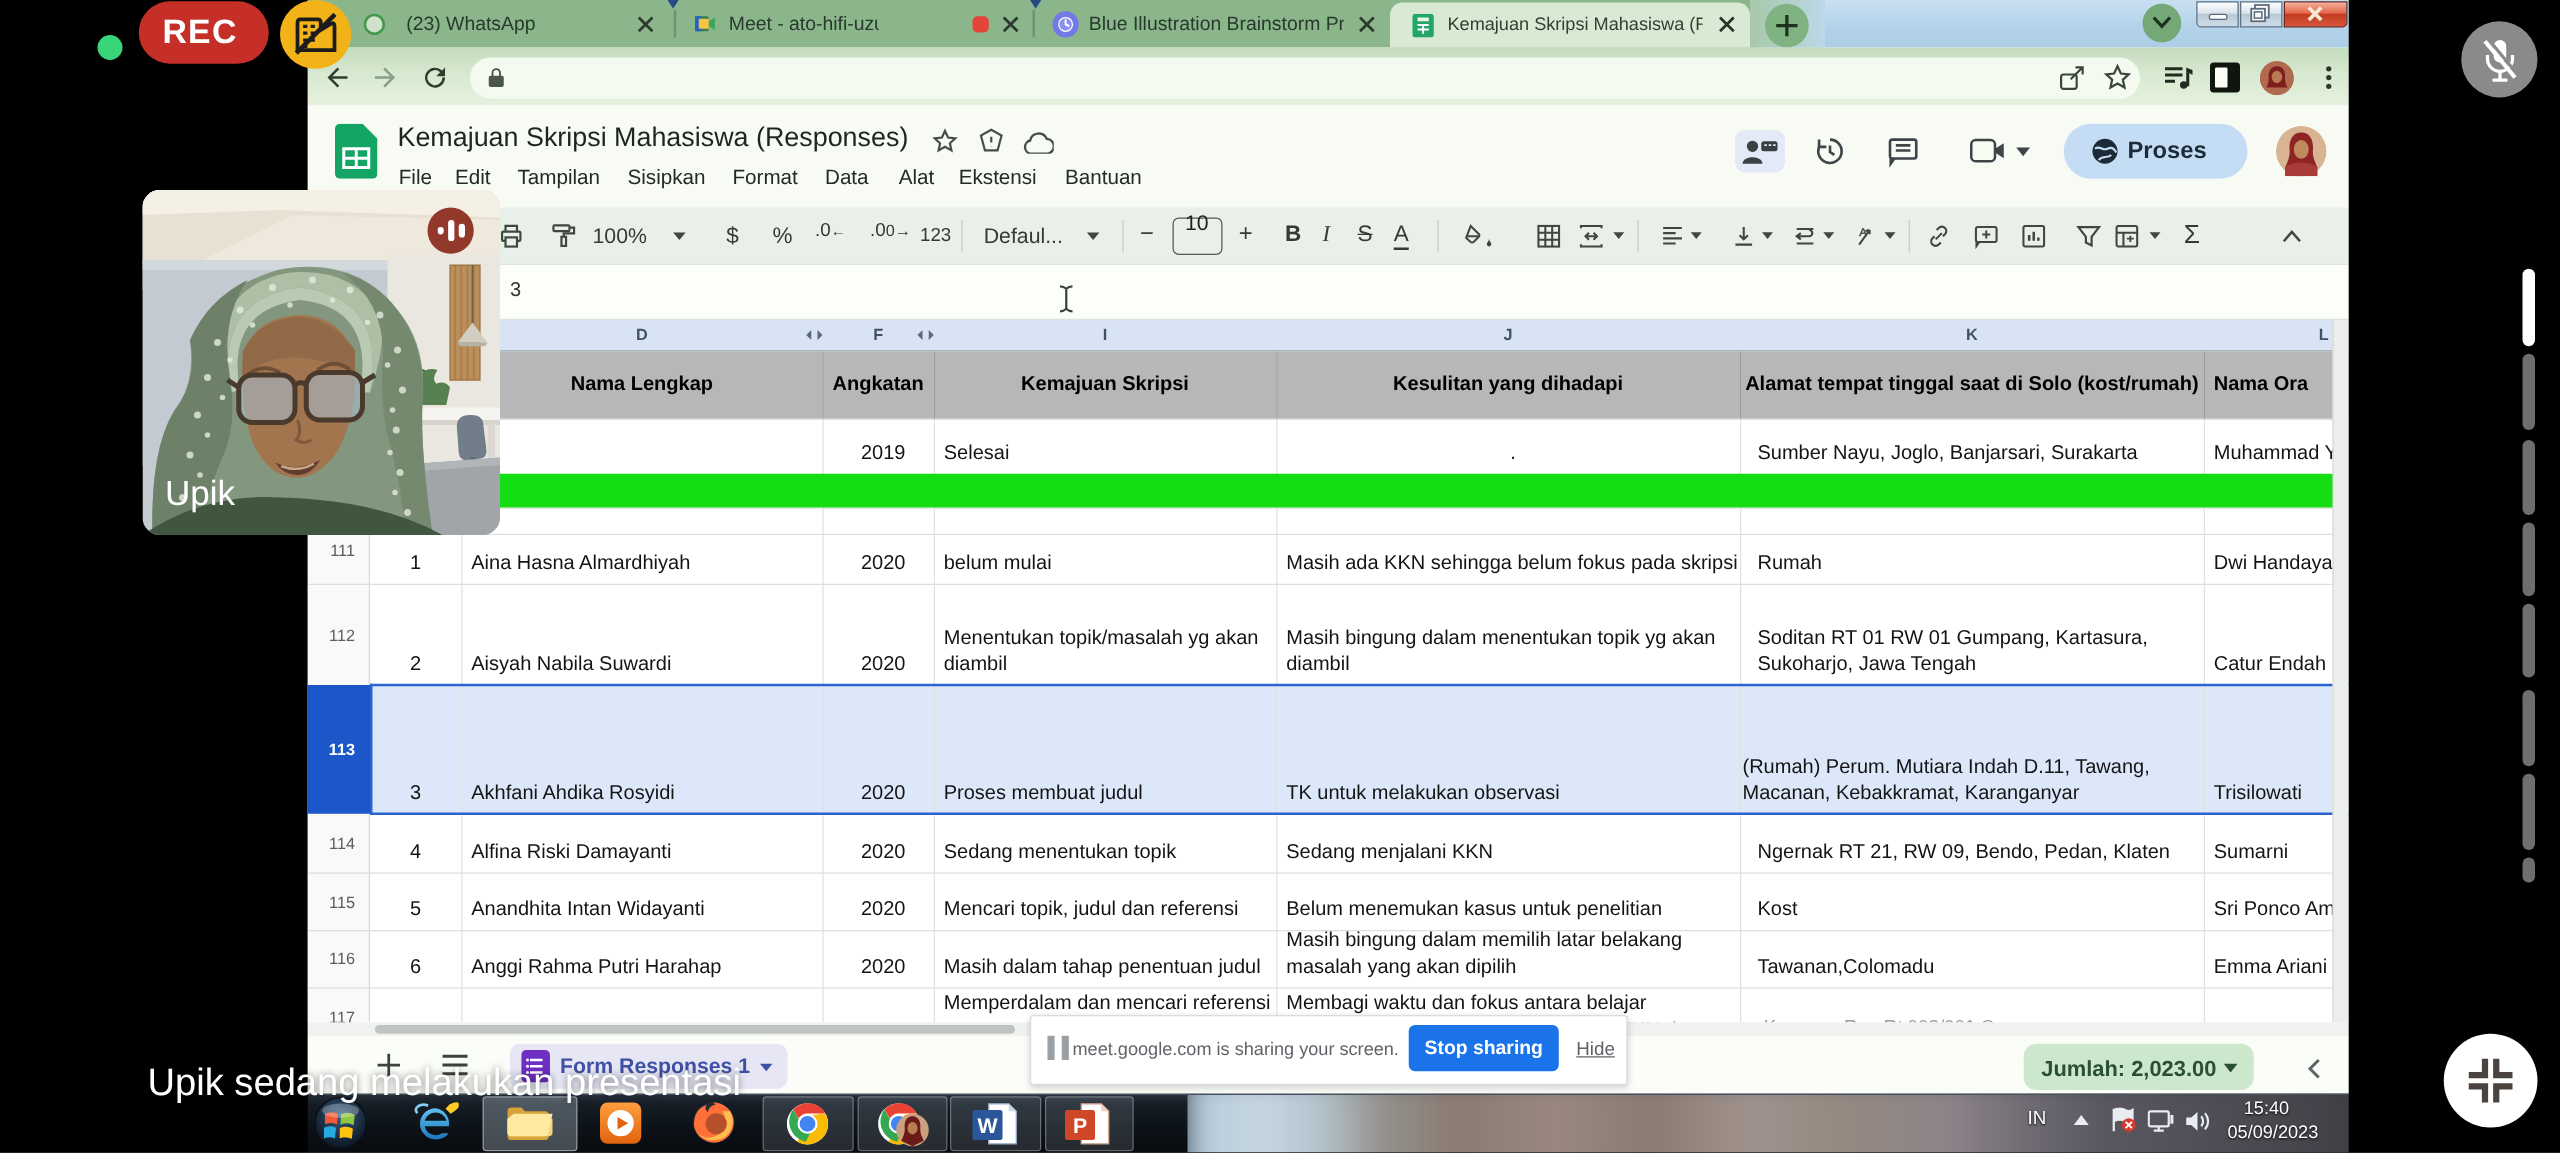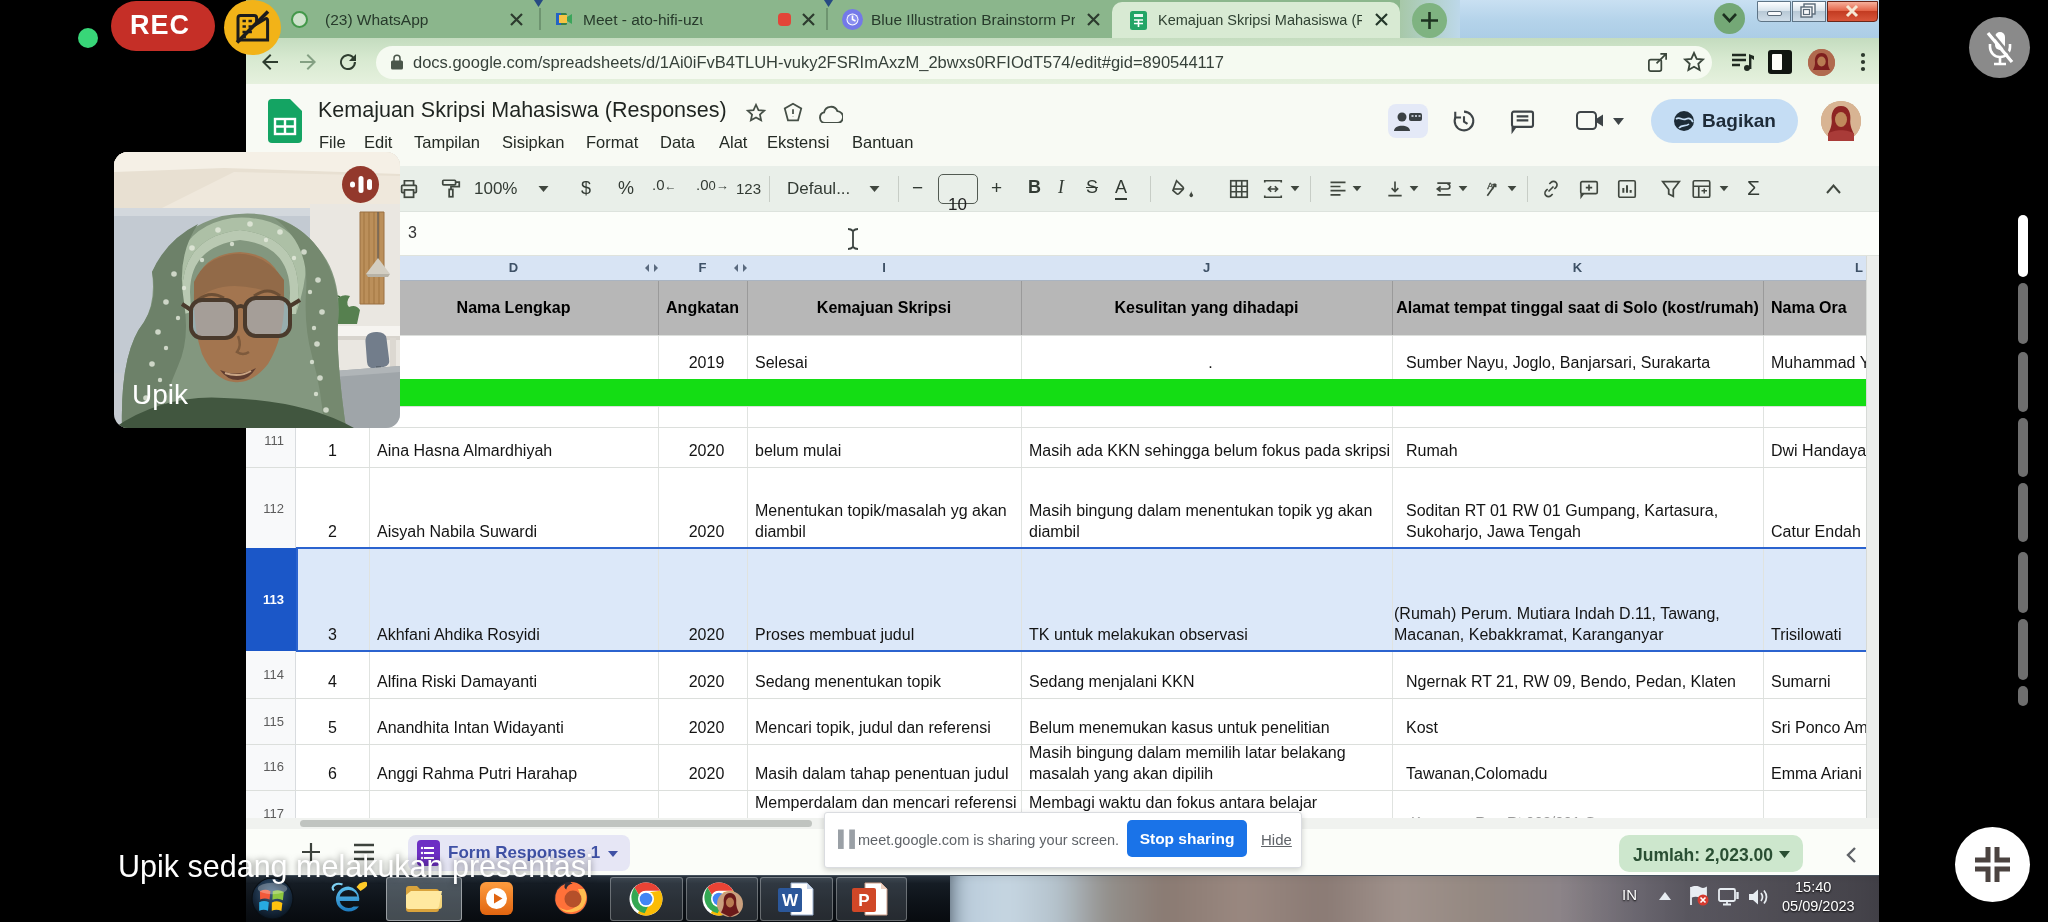--- a/index.html
+++ b/index.html
@@ -101,21 +101,20 @@
   <svg class="abs" style="left:296px; top:50px;" width="24" height="24" viewBox="0 0 24 24">
       <path d="M4 13h12.2l-5.6 5.6L12 20l8-8-8-8-1.4 1.4L16.2 11H4z" fill="#84a083"></path>
     </svg>
   <svg class="abs" style="left:336px; top:50px;" width="24" height="24" viewBox="0 0 24 24">
       <path d="M17.6 6.4A8 8 0 1 0 20 12h-2.1a6 6 0 1 1-1.8-4.2L13 11h7V4z" fill="#2e3d2f"></path>
     </svg>
   <div class="abs" style="left:376px; top:46px; width:1336px; height:33px; border-radius:17px; background:#f5faf1;"></div>
   <svg class="abs" style="left:388px; top:53px;" width="18" height="18" viewBox="0 0 24 24">
       <path d="M12 2a5 5 0 0 0-5 5v3H6a2 2 0 0 0-2 2v8a2 2 0 0 0 2 2h12a2 2 0 0 0 2-2v-8a2 2 0 0 0-2-2h-1V7a5 5 0 0 0-5-5zm-3 8V7a3 3 0 1 1 6 0v3z" fill="#4a564a"></path>
     </svg>
-  <div class="abs" style="left:413px; top:53px; font-size:16.5px; color:#36413a; letter-spacing:0px;">docs.google.com/spreadsheets/d/1Ai0iFvB4TLUH-vuky2FSRImAxzM_2bwxs0RFIOdT574/edit#gid=890544117</div>
   <svg class="abs" style="left:1646px; top:51px;" width="23" height="23" viewBox="0 0 24 24" fill="none" stroke="#3a463b" stroke-width="1.8">
       <rect x="3" y="9" width="13" height="12" rx="2"></rect>
       <path d="M11 13 L21 3 M15 3 h6 v6"></path>
     </svg>
   <svg class="abs" style="left:1682px; top:50px;" width="24" height="24" viewBox="0 0 24 24" fill="none" stroke="#3a463b" stroke-width="1.8">
       <path d="M12 3l2.7 5.8 6.3.7-4.7 4.3 1.3 6.2-5.6-3.2-5.6 3.2 1.3-6.2L3 9.5l6.3-.7z"></path>
     </svg>
   <svg class="abs" style="left:1731px; top:51px;" width="25" height="23" viewBox="0 0 25 23">
       <path d="M1 4 H15 M1 9 H15 M1 14 H9" stroke="#202a21" stroke-width="2.4"></path>
       <circle cx="16" cy="17" r="3" fill="#202a21"></circle>
@@ -184,21 +183,21 @@
       <path d="M20 10 L27 5.5 V17.5 L20 13 Z" fill="#3e4447"></path>
     </svg>
   <svg class="abs" style="left:1612px; top:117px;" width="13" height="9" viewBox="0 0 13 9">
       <path d="M1 1 L6.5 8 L12 1 Z" fill="#3e4447"></path>
     </svg>
   <div class="abs" style="left:1651px; top:99px; width:147px; height:44px; border-radius:22px; background:#c5ddf4;"></div>
   <svg class="abs" style="left:1672px; top:109px;" width="24" height="24" viewBox="0 0 24 24">
       <circle cx="12" cy="12" r="10" fill="#1d2b36"></circle>
       <path d="M4 10 C8 7 10 12 14 10 C18 8 20 11 21 13 M7 19 C10 15 14 18 17 15" stroke="#c5ddf4" stroke-width="1.7" fill="none"></path>
     </svg>
-  <div class="abs" style="left:1702px; top:110px; font-size:19px; font-weight:bold; color:#1e2b38;">Bagikan</div>
+  <div class="abs" style="left:1702px; top:110px; font-size:19px; font-weight:bold; color:#1e2b38;">Proses</div>
   <div class="abs" style="left:1821px; top:101px; width:40px; height:40px; border-radius:50%; background:#caa07e; overflow:hidden;"></div>
   <svg class="abs" style="left:1821px; top:101px;" width="40" height="40" viewBox="0 0 40 40">
       <circle cx="20" cy="20" r="20" fill="#d8b493"></circle>
       <path d="M20 5 C12 5 10 13 10.7 19 C11.2 24 9 29 7 33 L20 40 L33 33 C31 29 28.8 24 29.3 19 C30 13 28 5 20 5 Z" fill="#8e2423"></path>
       <ellipse cx="20" cy="18.5" rx="6" ry="7.5" fill="#c08a5c"></ellipse>
       <path d="M7 33 C12 28 28 28 33 33 L33 40 L7 40 Z" fill="#a93b38"></path>
     </svg>
 
   <div class="abs" style="left:246px; top:166px; width:1633px; height:46px; background:#e9efe9; border-bottom:1px solid #dde3dd;"></div>
 
@@ -222,21 +221,21 @@
   <div class="abs" style="left:696px; top:176px; font-size:15px; color:#333b34;">.0<span style="font-size:13px;">0→</span></div>
   <div class="abs" style="left:736px; top:180px; font-size:15px; color:#333b34;">123</div>
   <div class="abs" style="left:769px; top:176px; width:1px; height:26px; background:#c7cdc6;"></div>
   <div class="abs" style="left:787px; top:179px; font-size:17px; color:#333b34;">Defaul...</div>
   <svg class="abs" style="left:869px; top:185px;" width="11" height="8" viewBox="0 0 11 8">
       <path d="M0.5 1 L5.5 7 L10.5 1 Z" fill="#40473f"></path>
     </svg>
   <div class="abs" style="left:898px; top:176px; width:1px; height:26px; background:#c7cdc6;"></div>
   <div class="abs" style="left:912px; top:177px; font-size:19px; color:#333b34;">−</div>
   <div class="abs" style="left:938px; top:174px; width:40px; height:30px; border:1.5px solid #525a52; border-radius:5px;"></div>
-  <div class="abs" style="left:948px; top:195px; font-size:17px; color:#222;">10</div>
+  <div class="abs" style="left:948px; top:169px; font-size:17px; color:#222;">10</div>
   <div class="abs" style="left:991px; top:177px; font-size:19px; color:#333b34;">+</div>
   <div class="abs" style="left:1028px; top:177px; font-size:18px; font-weight:bold; color:#333b34;">B</div>
   <div class="abs" style="left:1058px; top:177px; font-size:18px; font-style:italic; font-family:'Liberation Serif',serif; color:#333b34;">I</div>
   <div class="abs" style="left:1086px; top:177px; font-size:18px; text-decoration:line-through; color:#333b34;">S</div>
   <div class="abs" style="left:1115px; top:176px; font-size:18px; color:#333b34; border-bottom:2.5px solid #333b34; line-height:22px;">A</div>
   <div class="abs" style="left:1150px; top:176px; width:1px; height:26px; background:#c7cdc6;"></div>
   <svg class="abs" style="left:1172px; top:178px;" width="22" height="22" viewBox="0 0 24 24">
       <path d="M5 3 l7 7 a2 2 0 0 1 0 2.5 l-4.5 4.5 a2 2 0 0 1 -2.5 0 L1 13.5 Z" fill="none" stroke="#40473f" stroke-width="1.8"></path>
       <path d="M21 14 c0 2 -1.4 3.4 -1.4 3.4 a2 2 0 1 0 2.8 0 S21 16 21 14 Z" fill="#40473f"></path>
       <path d="M2 12 h10" stroke="#40473f" stroke-width="1.8"></path>

